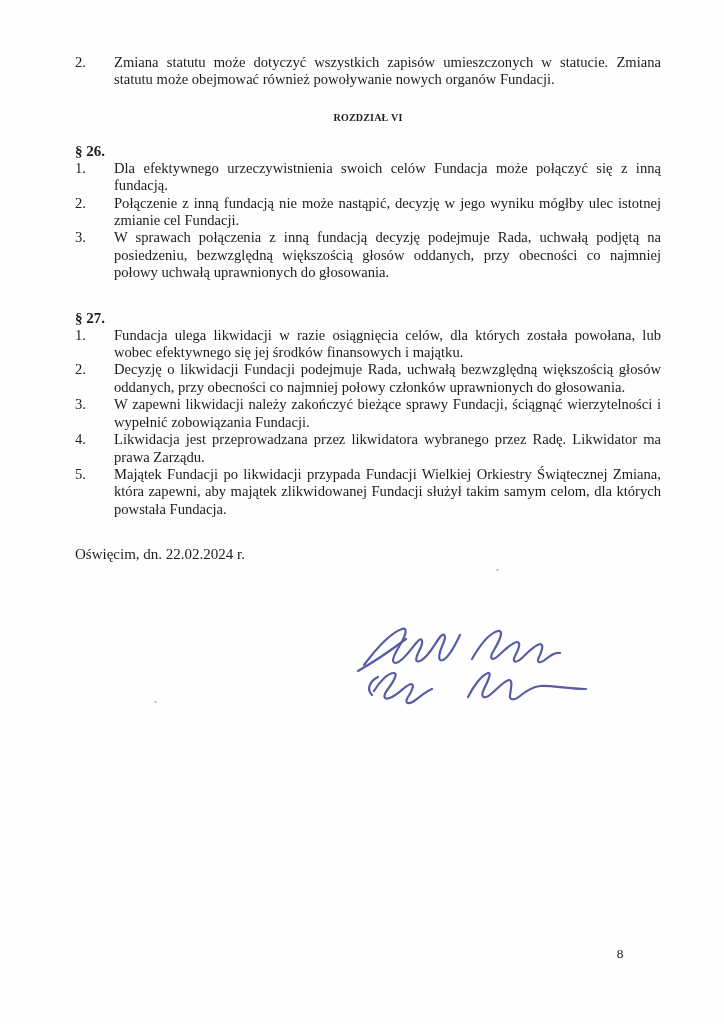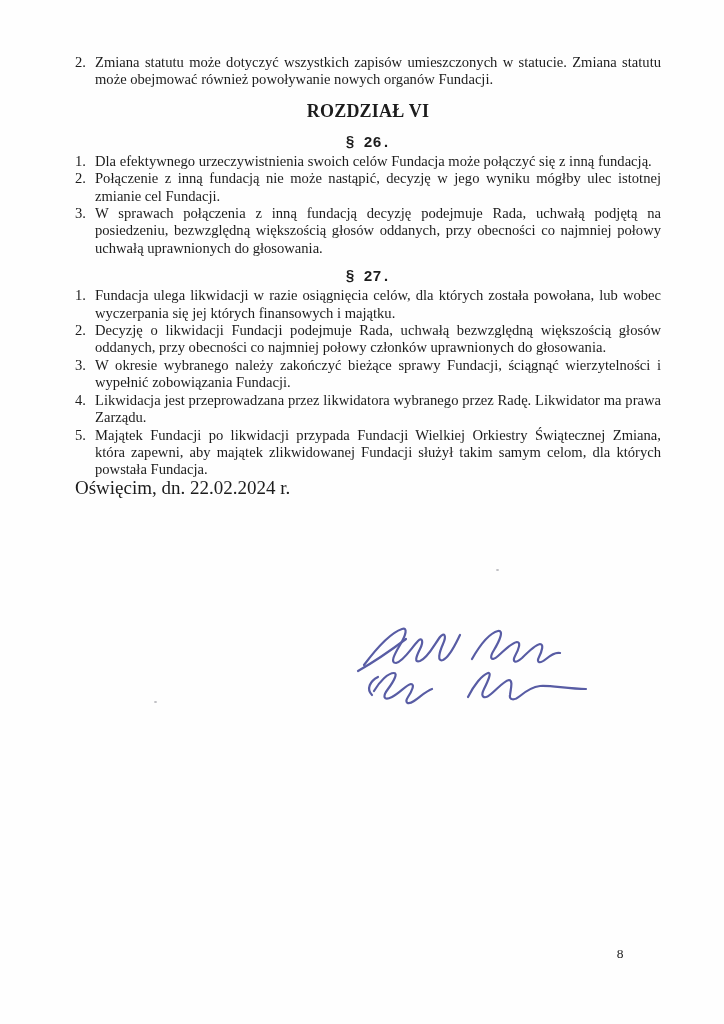--- a/index.html
+++ b/index.html
@@ -29,44 +29,45 @@
   .item {
     display: flex;
   }
   .item .num {
     flex: 0 0 20px;
     width: 20px;
   }
   .item .txt {
     flex: 1;
     text-align: justify;
+    margin-left: 19px;
   }
   .chapter-heading {
-    margin-top: 13px;
+    margin-top: 20px;
     text-align: center;
     font-weight: bold;
-    font-size: 18px;
+    font-size: 10px;
     line-height: 18px;
     letter-spacing: 0.2px;
   }
   .section-heading {
-    text-align: center;
+    text-align: left;
     font-weight: bold;
     font-size: 15px;
     line-height: 18px;
-    font-family: Liberation Mono, monospace;
   }
   .section-heading.first {
     margin-top: 15px;
   }
   .section-heading.second {
-    margin-top: 12px;
+    margin-top: 27px;
   }
   .date-line {
-    font-size: 19px;
+    margin-top: 28px;
+    font-size: 15px;
   }
   .signature-block {
     position: absolute;
     left: 350px;
     top: 613px;
     width: 240px;
     height: 100px;
   }
   .signature-block svg {
     display: block;
@@ -120,29 +121,29 @@
     </div>
     <div class="item">
       <span class="num">3.</span>
       <span class="txt">W sprawach połączenia z inną fundacją decyzję podejmuje Rada, uchwałą podjętą na posiedzeniu, bezwzględną większością głosów oddanych, przy obecności co najmniej połowy uchwałą uprawnionych do głosowania.</span>
     </div>
 
     <div class="section-heading second">§ 27.</div>
 
     <div class="item">
       <span class="num">1.</span>
-      <span class="txt">Fundacja ulega likwidacji w razie osiągnięcia celów, dla których została powołana, lub wobec wyczerpania się jej których finansowych i majątku.</span>
+      <span class="txt">Fundacja ulega likwidacji w razie osiągnięcia celów, dla których została powołana, lub wobec efektywnego się jej środków finansowych i majątku.</span>
     </div>
     <div class="item">
       <span class="num">2.</span>
       <span class="txt">Decyzję o likwidacji Fundacji podejmuje Rada, uchwałą bezwzględną większością głosów oddanych, przy obecności co najmniej połowy członków uprawnionych do głosowania.</span>
     </div>
     <div class="item">
       <span class="num">3.</span>
-      <span class="txt">W okresie wybranego należy zakończyć bieżące sprawy Fundacji, ściągnąć wierzytelności i wypełnić zobowiązania Fundacji.</span>
+      <span class="txt">W zapewni likwidacji należy zakończyć bieżące sprawy Fundacji, ściągnąć wierzytelności i wypełnić zobowiązania Fundacji.</span>
     </div>
     <div class="item">
       <span class="num">4.</span>
       <span class="txt">Likwidacja jest przeprowadzana przez likwidatora wybranego przez Radę. Likwidator ma prawa Zarządu.</span>
     </div>
     <div class="item">
       <span class="num">5.</span>
       <span class="txt">Majątek Fundacji po likwidacji przypada Fundacji Wielkiej Orkiestry Świątecznej Zmiana, która zapewni, aby majątek zlikwidowanej Fundacji służył takim samym celom, dla których powstała Fundacja.</span>
     </div>
 

